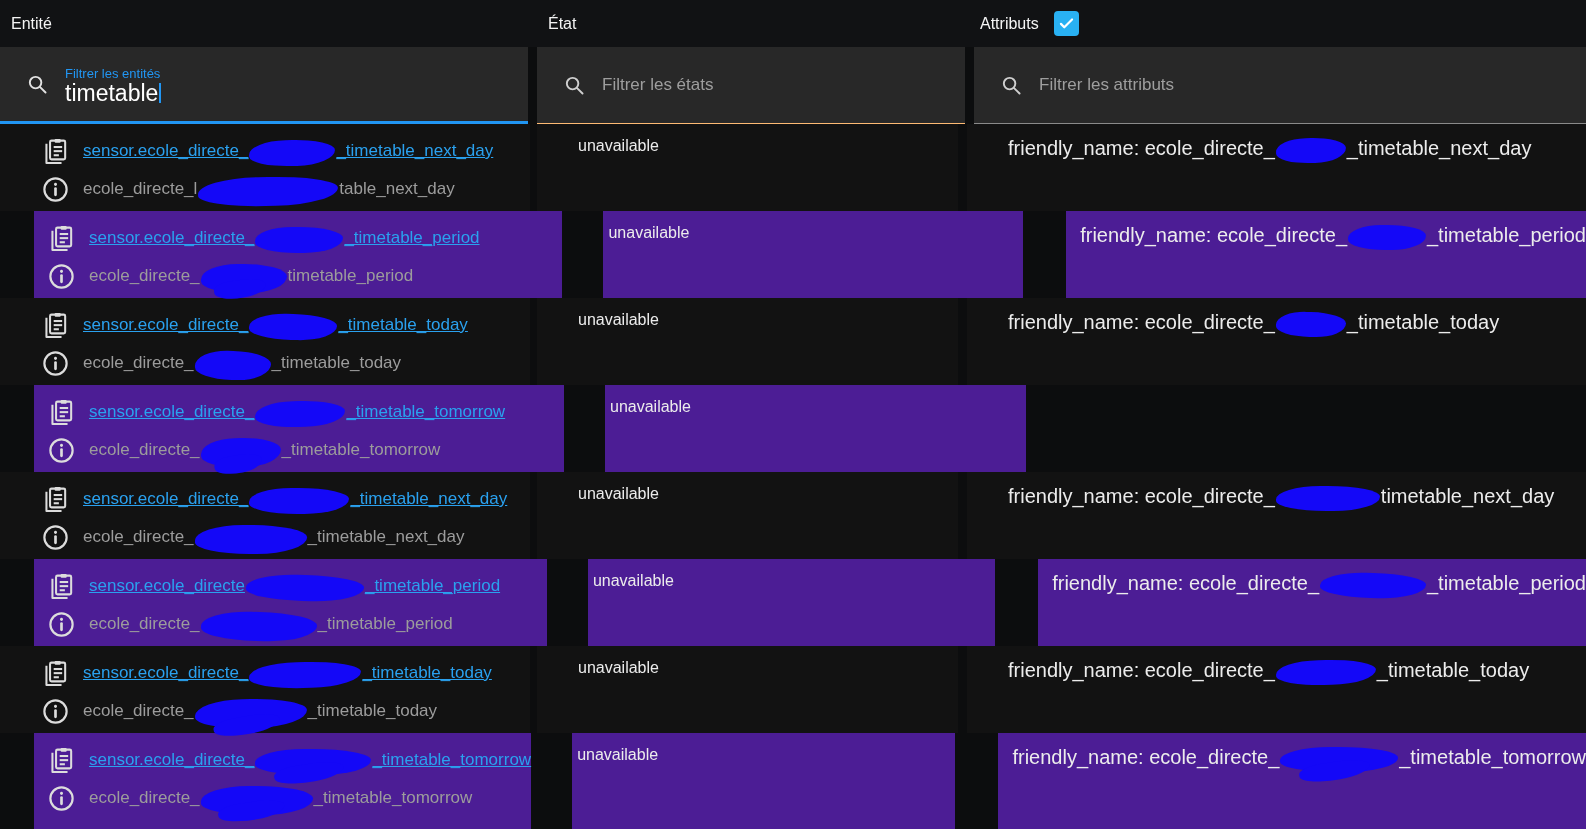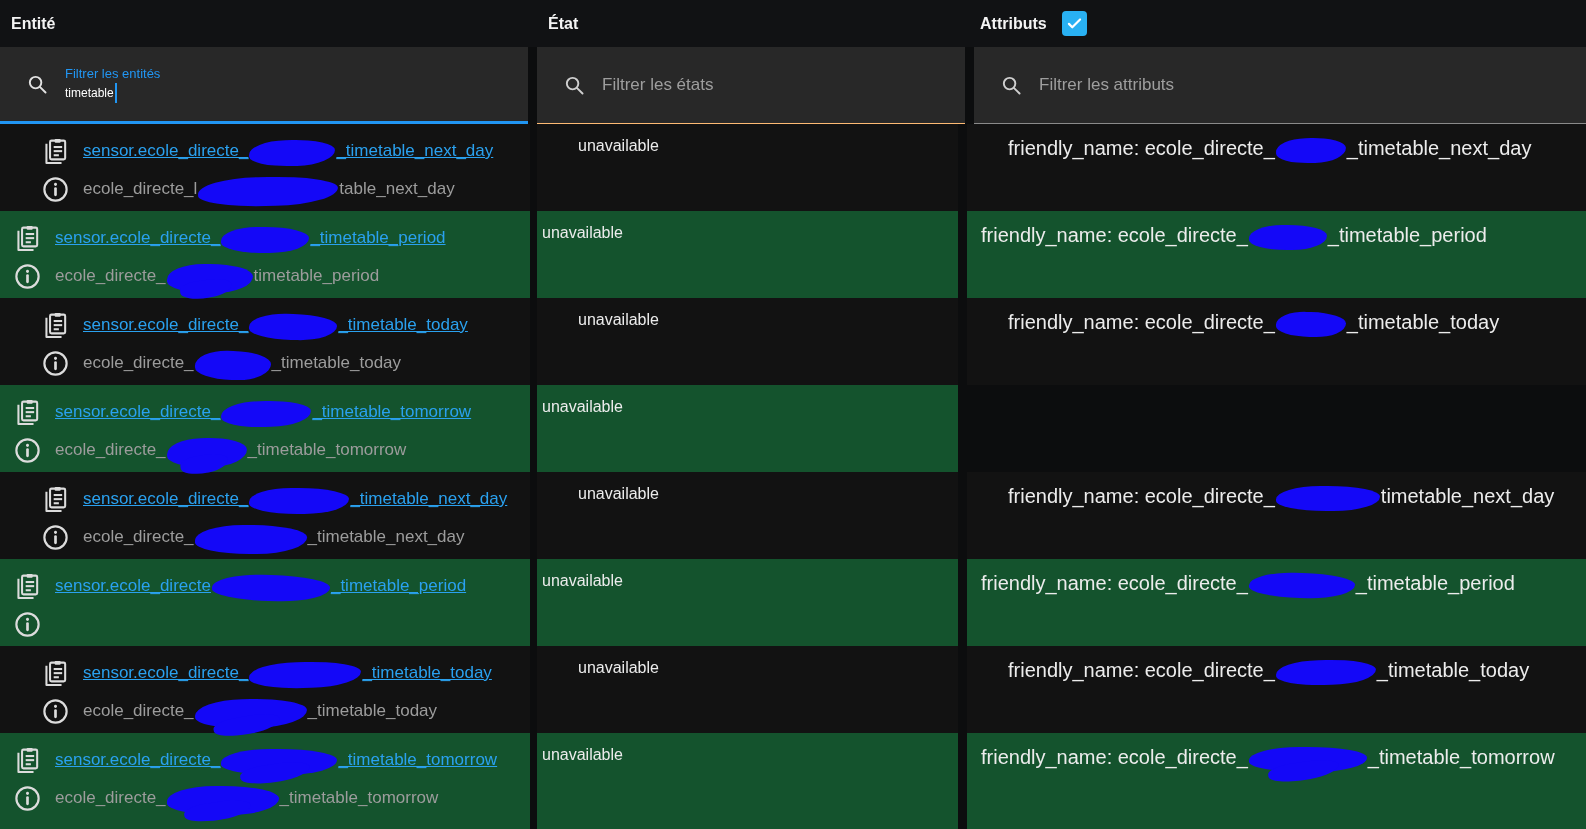--- a/index.html
+++ b/index.html
@@ -7,47 +7,47 @@
     width:1586px;height:829px;overflow:hidden;
     background:#0c0d0e;
     font-family:"Liberation Sans","DejaVu Sans",sans-serif;
     -webkit-font-smoothing:antialiased;
   }
   
   .topbar{height:47px;display:flex;align-items:center;background:#111214;}
   .topbar .t1{width:537px;padding-left:11px;box-sizing:border-box;}
   .topbar .t2{width:428px;padding-left:11px;box-sizing:border-box;}
   .topbar .t3{flex:1;padding-left:15px;box-sizing:border-box;display:flex;align-items:center;}
-  .col-title{color:#f4f4f4;font-size:16px;font-weight:bold;}
+  .col-title{color:#f4f4f4;font-size:16px;font-weight:normal;}
   .checkbox{
     display:inline-flex;align-items:center;justify-content:center;
     width:25px;height:25px;border-radius:4px;margin-left:15px;background:#29b1f3;
     cursor:pointer;
   }
   .checkbox svg{width:19px;height:19px;}
   
   .filters{height:77px;display:flex;}
   .fbox{background:#282828;display:flex;align-items:center;box-sizing:border-box;padding-left:26px;}
   .f1{width:528px;border-bottom:3px solid #2196f3;}
   .fgap{width:9px;}
   .f2{width:428px;border-bottom:1px solid #fdba74;}
   .f3{flex:1;border-bottom:1px solid #8a8a8a;}
   .search-ic{width:23px;height:23px;color:#cfcfcf;flex:none;}
   .f1 .search-ic{color:#e2e2e2;}
   .fcol{margin-left:16px;display:flex;flex-direction:column;justify-content:center;}
   .flabel{font-size:13px;color:#2196f3;line-height:17px;}
-  .fvalue{font-size:12px;color:#ffffff;line-height:22px;display:flex;align-items:center;}
+  .fvalue{font-size:23px;color:#ffffff;line-height:22px;display:flex;align-items:center;}
   .caret{display:inline-block;width:2px;height:20px;background:#2196f3;margin-left:1px;}
   .fplaceholder{font-size:17px;color:#9e9e9e;margin-left:16px;}
   
   .row{display:flex;height:87px;}
   .row:last-child{height:97px;}
   .row .cell{box-sizing:border-box;}
   .row.dark .cell{background:#121212;padding-left:41px;}
-  .row.light .cell{background:#14532d;}
+  .row.light .cell{background:#4c1d95;margin-left:34px;}
   .c1{width:530px;padding:8px 0 0 13px;}
   .sep1{width:7px;flex:none;}
   .c2{width:421px;padding:13px 0 0 5px;}
   .sep2{width:9px;flex:none;}
   .c3{flex:1;padding:13px 0 0 14px;}
   .eline{display:flex;align-items:center;height:38px;}
   .eline + .eline{margin-top:0px;}
   .icon-btn{width:29px;height:29px;color:#dcdcdc;margin-right:13px;flex:none;cursor:pointer;}
   .icon-btn svg{width:100%;height:100%;}
   .entity-link{
@@ -318,20 +318,21 @@
         <a class="entity-link"><span class="lpre">sensor.ecole_directe</span><span class="redact lred" style="width: 118px; transform: rotate(1.4deg);"></span><span class="lpost">_timetable_period</span></a>
       </div>
       <div class="eline">
         <span class="icon-btn">
           <svg viewBox="0 0 24 24" fill="none" stroke="currentColor" stroke-width="1.8" stroke-linecap="round">
             <circle cx="12" cy="12" r="9.2"></circle>
             <line x1="12" y1="7.6" x2="12" y2="7.8" stroke-width="2.4"></line>
             <line x1="12" y1="11.2" x2="12" y2="16.4" stroke-width="2.2"></line>
           </svg>
         </span>
+        <span class="entity-id"><span class="ipre">ecole_directe_</span><span class="redact ired" style="width: 116px; transform: rotate(1.4deg);"></span><span class="ipost">_timetable_period</span></span>
       </div>
     </div>
     <div class="sep1"></div>
     <div class="cell c2">
       <span class="state-val">unavailable</span>
     </div>
     <div class="sep2"></div>
     <div class="cell c3">
       <span class="attr-line"><span class="apre">friendly_name: ecole_directe_</span><span class="redact ared" style="width: 106px; transform: rotate(1.4deg);"></span><span class="apost">_timetable_period</span></span>
     </div>

